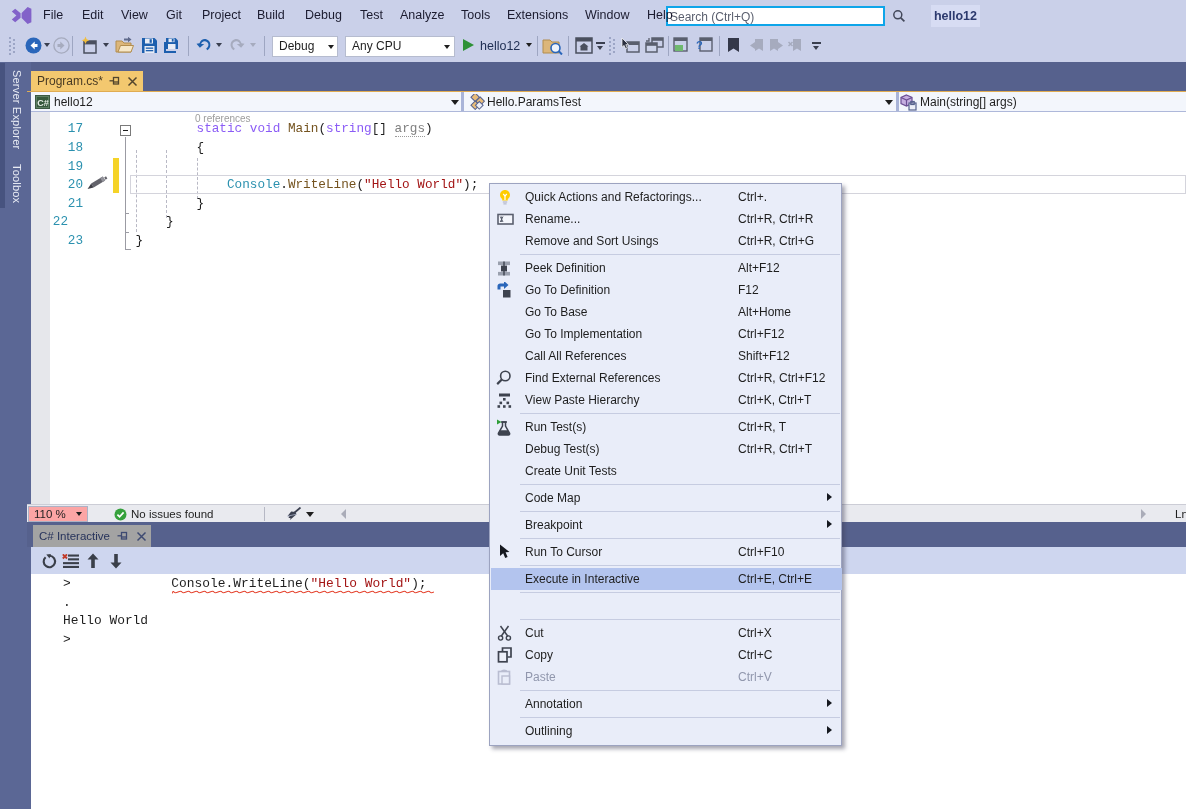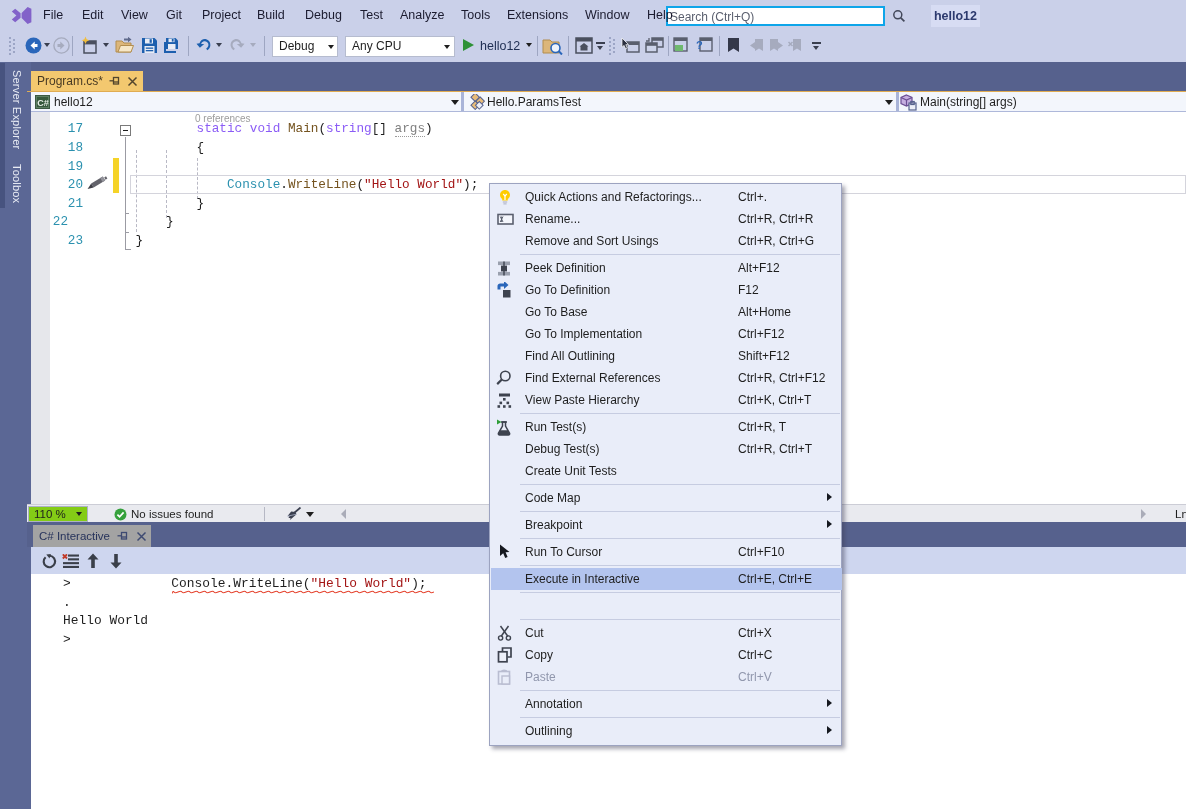--- a/index.html
+++ b/index.html
@@ -135,21 +135,21 @@
 
   <div class="mono abs" style="left:104.6px; top:8.4px;"><span class="pl">        </span><span class="kw">static</span><span class="pl"> </span><span class="kw">void</span><span class="pl"> </span><span class="mth">Main</span><span class="pl">(</span><span class="kw">string</span><span class="pl">[] </span><span style="color:#808080; border-bottom:1.5px dotted #9b9b9b;">args</span><span class="pl">)</span></div>
   <div class="mono abs" style="left:104.6px; top:27px;"><span class="pl">        {</span></div>
   <div class="mono abs" style="left:104.6px; top:64.1px;"><span class="pl">            </span><span class="typ">Console</span><span class="pl">.</span><span class="mth">WriteLine</span><span class="pl">(</span><span class="str">"Hello World"</span><span class="pl">);</span></div>
   <div class="mono abs" style="left:104.6px; top:82.7px;"><span class="pl">        }</span></div>
   <div class="mono abs" style="left:104.6px; top:101.3px;"><span class="pl">    }</span></div>
   <div class="mono abs" style="left:104.6px; top:119.8px;"><span class="pl">}</span></div>
 </div>
 <div class="abs" id="glyphmargin"></div>
 <div class="abs" id="statusstrip">
-  <div class="abs" style="left:1px; top:1px; width:60px; height:16px; background:#84cc16; border:1px solid #adb2c5; line-height:14px; padding-left:5px; color:#1e1e1e;">110 %</div>
+  <div class="abs" style="left:1px; top:1px; width:60px; height:16px; background:#fca5a5; border:1px solid #adb2c5; line-height:14px; padding-left:5px; color:#1e1e1e;">110 %</div>
   <div class="abs" style="left:49px; top:7px; width:0; height:0; border-top:4px solid #1e1e1e; border-left:3.5px solid transparent; border-right:3.5px solid transparent;"></div>
   <svg class="abs" style="left:87px; top:3px;" width="13" height="13" viewBox="0 0 13 13">
     <circle cx="6.5" cy="6.5" r="6" fill="#35a13c"></circle>
     <path d="M3.4 6.6 L5.6 8.8 L9.6 4.4" fill="none" stroke="#fff" stroke-width="1.7"></path>
   </svg>
   <div class="abs" style="left:104px; top:2px; line-height:14px;">No issues found</div>
   <div class="abs" style="left:237px; top:2px; width:1px; height:14px; background:#b6b8c4;"></div>
 
   <svg class="abs" style="left:258px; top:2px;" width="17" height="14" viewBox="0 0 17 14">
     <path d="M15.5 0.5 L9 6" stroke="#3a3f4f" stroke-width="1.7"></path>
@@ -439,21 +439,21 @@
   </div>
   <div class="mi" style="top:117px;">
       <div class="lbl">Go To Base</div>
       <div class="sc">Alt+Home</div>
     </div>
   <div class="mi" style="top:139px;">
       <div class="lbl">Go To Implementation</div>
       <div class="sc">Ctrl+F12</div>
     </div>
   <div class="mi" style="top:161px;">
-      <div class="lbl">Find All Outlining</div>
+      <div class="lbl">Call All References</div>
       <div class="sc">Shift+F12</div>
     </div>
   <div class="mi" style="top:183px;">
     <svg style="position:absolute; left:5px; top:3px;" width="16" height="16" viewBox="0 0 16 16">
       <circle cx="9.3" cy="6" r="4.7" fill="none" stroke="#3e434f" stroke-width="1.6"></circle>
       <line x1="5.8" y1="9.5" x2="1.2" y2="14.1" stroke="#3e434f" stroke-width="2.2"></line>
     </svg>
     <div class="lbl">Find External References</div>
       <div class="sc">Ctrl+R, Ctrl+F12</div>
   </div>

